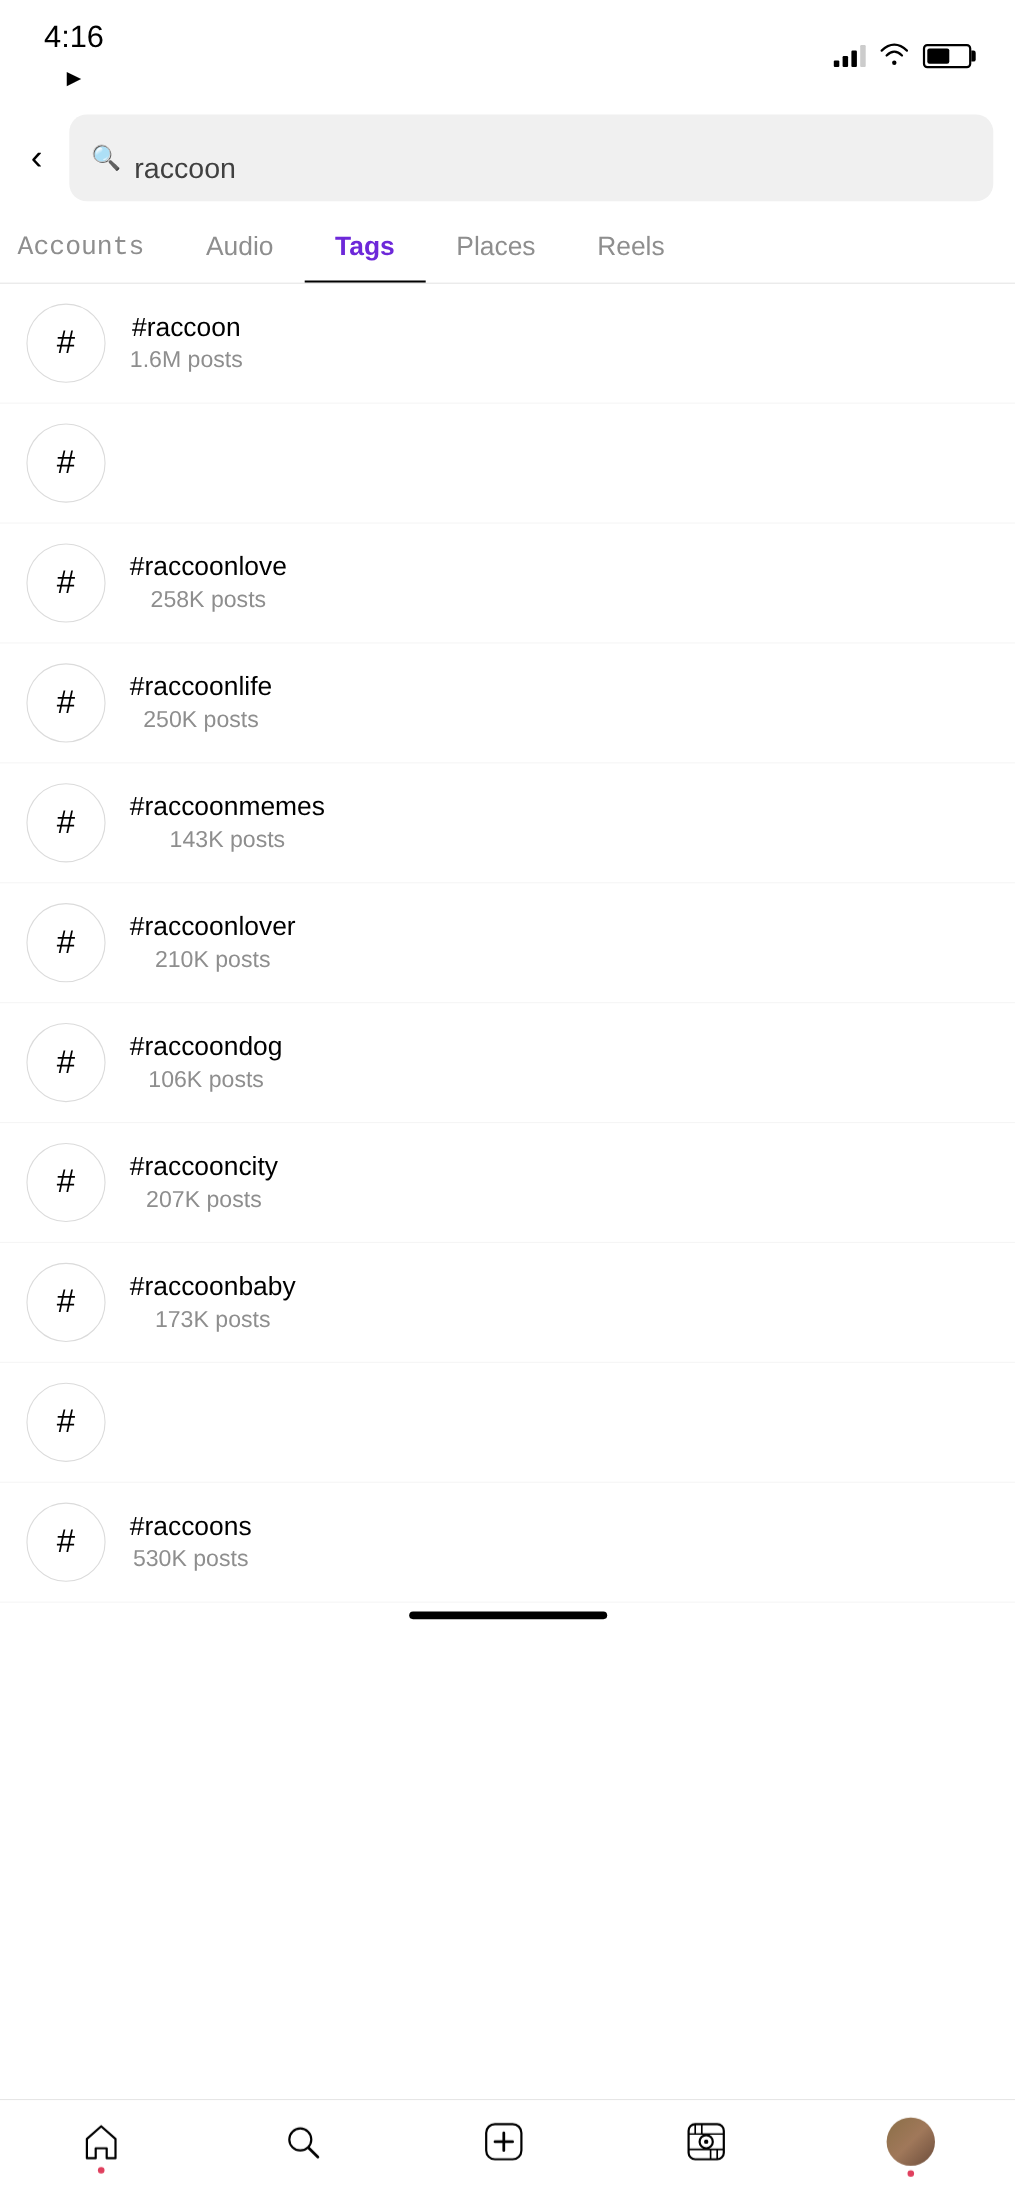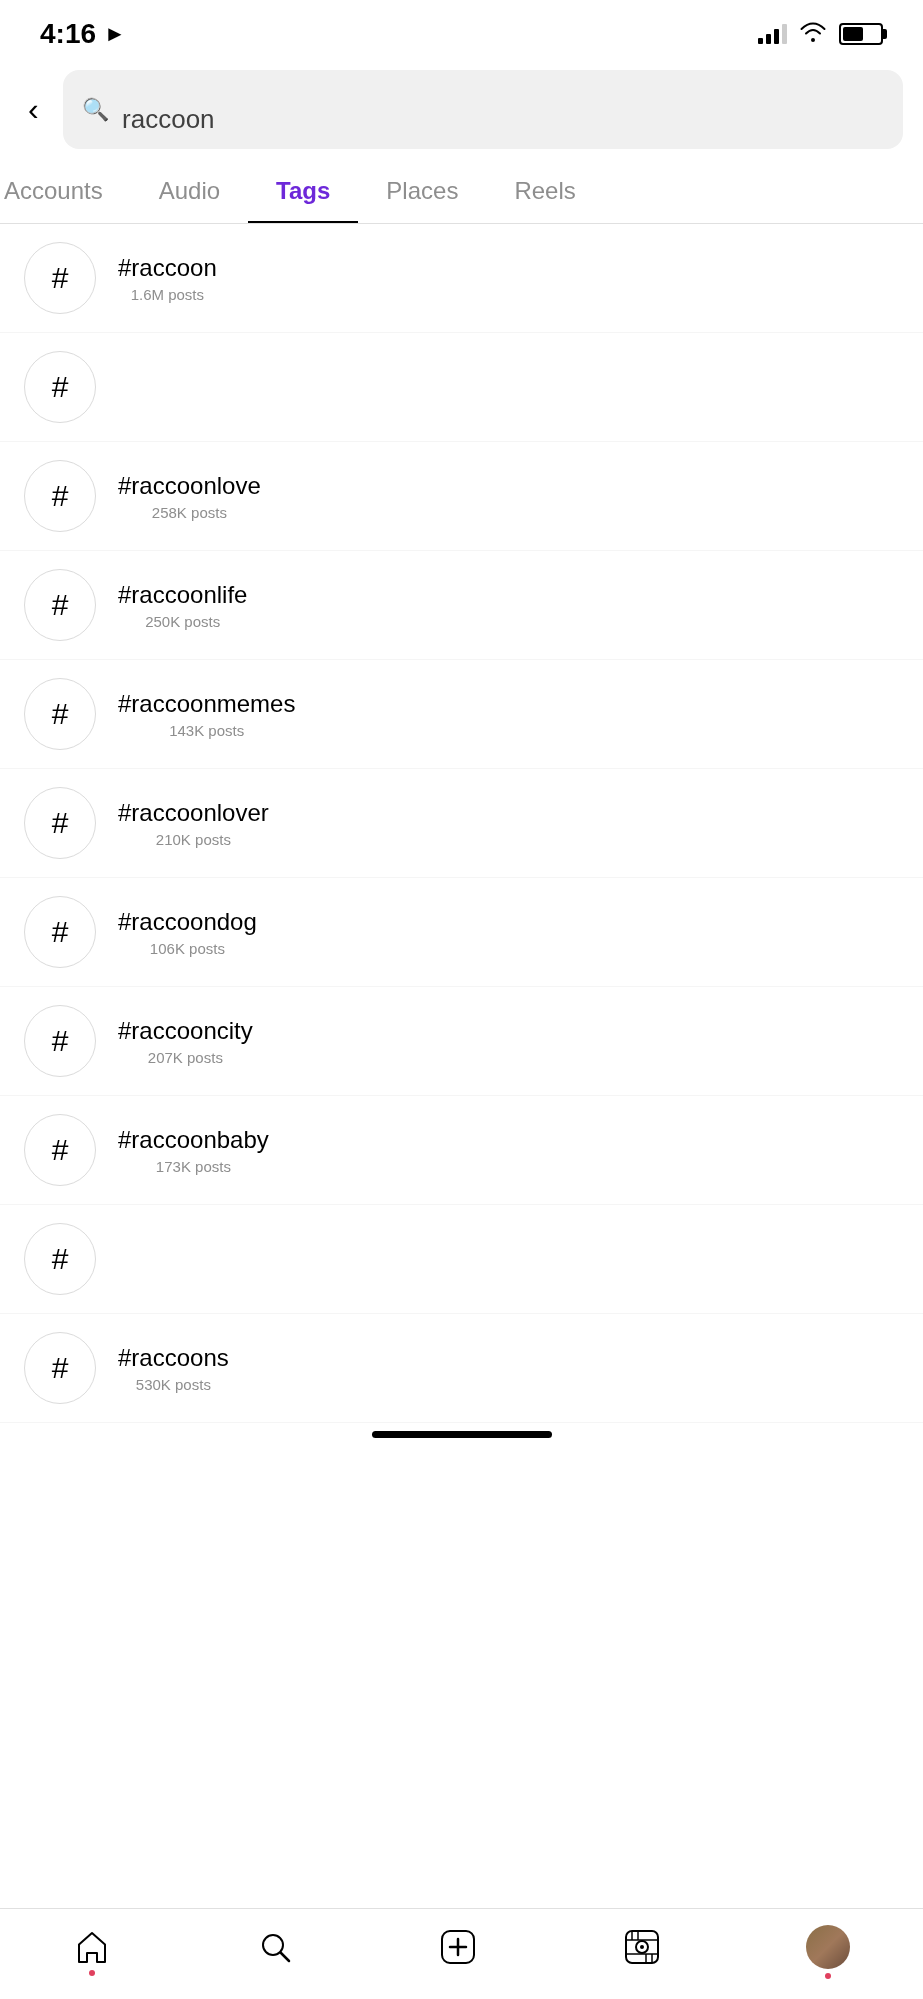--- a/index.html
+++ b/index.html
@@ -16,25 +16,26 @@
     
     .status-bar {
       display: flex;
       justify-content: space-between;
       align-items: center;
       padding: 18px 40px 10px 40px;
       background: #fff;
     }
     .status-time {
       font-size: 28px;
-      font-weight: 700;
+      font-weight: 400;
       color: #000;
       display: flex;
       align-items: center;
       gap: 8px;
+      flex-direction: column;
     }
     .status-icons {
       display: flex;
       align-items: center;
       gap: 12px;
     }
     .signal-bars {
       display: flex;
       align-items: flex-end;
       gap: 3px;
@@ -174,21 +175,21 @@
       flex-direction: column;
       gap: 4px;
       text-align: center;
     }
     .tag-name {
       font-size: 24px;
       font-weight: 500;
       color: #000;
     }
     .tag-posts {
-      font-size: 15px;
+      font-size: 21px;
       color: #8e8e8e;
     }
 
     
     .bottom-nav {
       position: fixed;
       bottom: 0;
       left: 0;
       width: 923px;
       background: #fff;
@@ -262,21 +263,21 @@
 
 <div class="search-area">
   <div class="back-btn">‹</div>
   <div class="search-bar">
     <span class="search-icon-inner">🔍</span>
     <span class="search-input-text">raccoon</span>
   </div>
 </div>
 
 <div class="tabs-container">
-  <div class="tab-item partial" style="padding-left:4px;">
+  <div class="tab-item partial" style="padding-left:16px;font-family:Liberation Mono, monospace;">
     <span>Accounts</span>
   </div>
   <div class="tab-item">
     <span>Audio</span>
   </div>
   <div class="tab-item active">
     <span>Tags</span>
   </div>
   <div class="tab-item">
     <span>Places</span>

